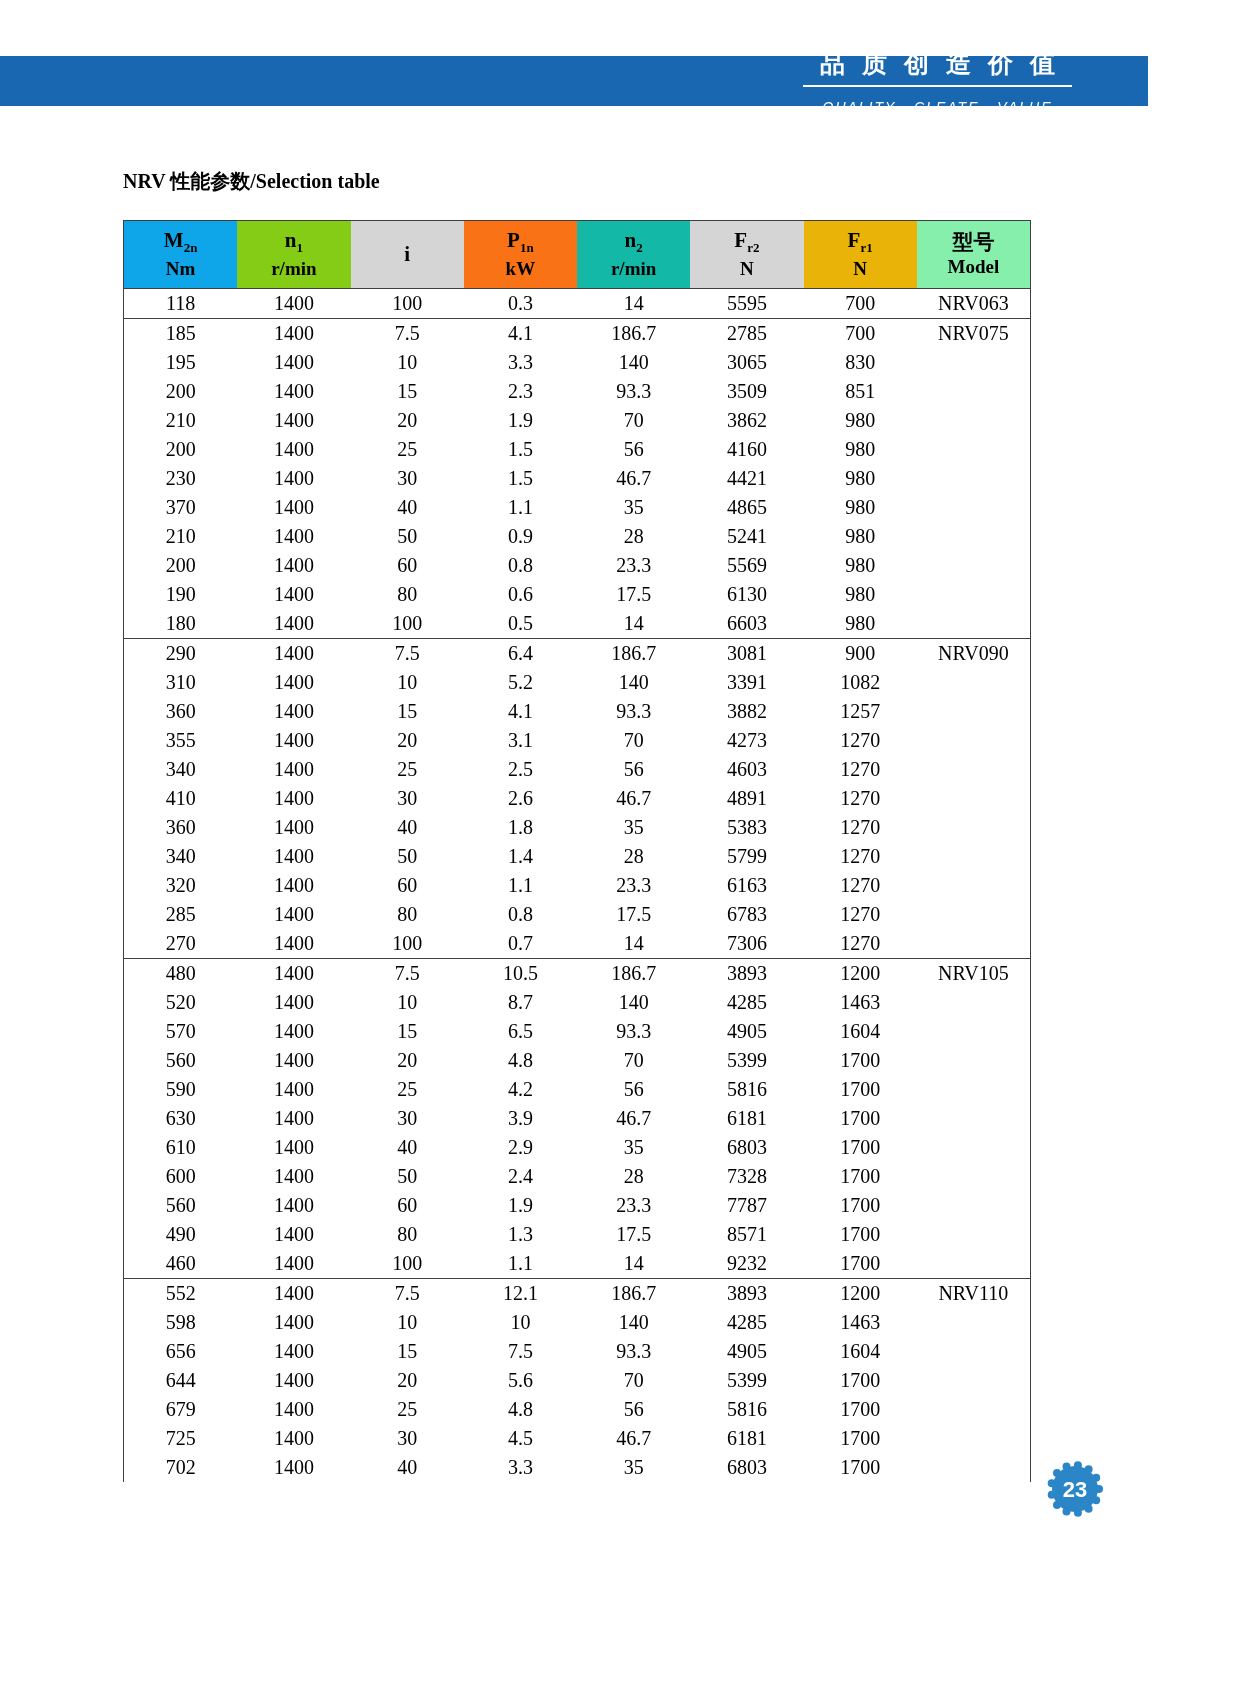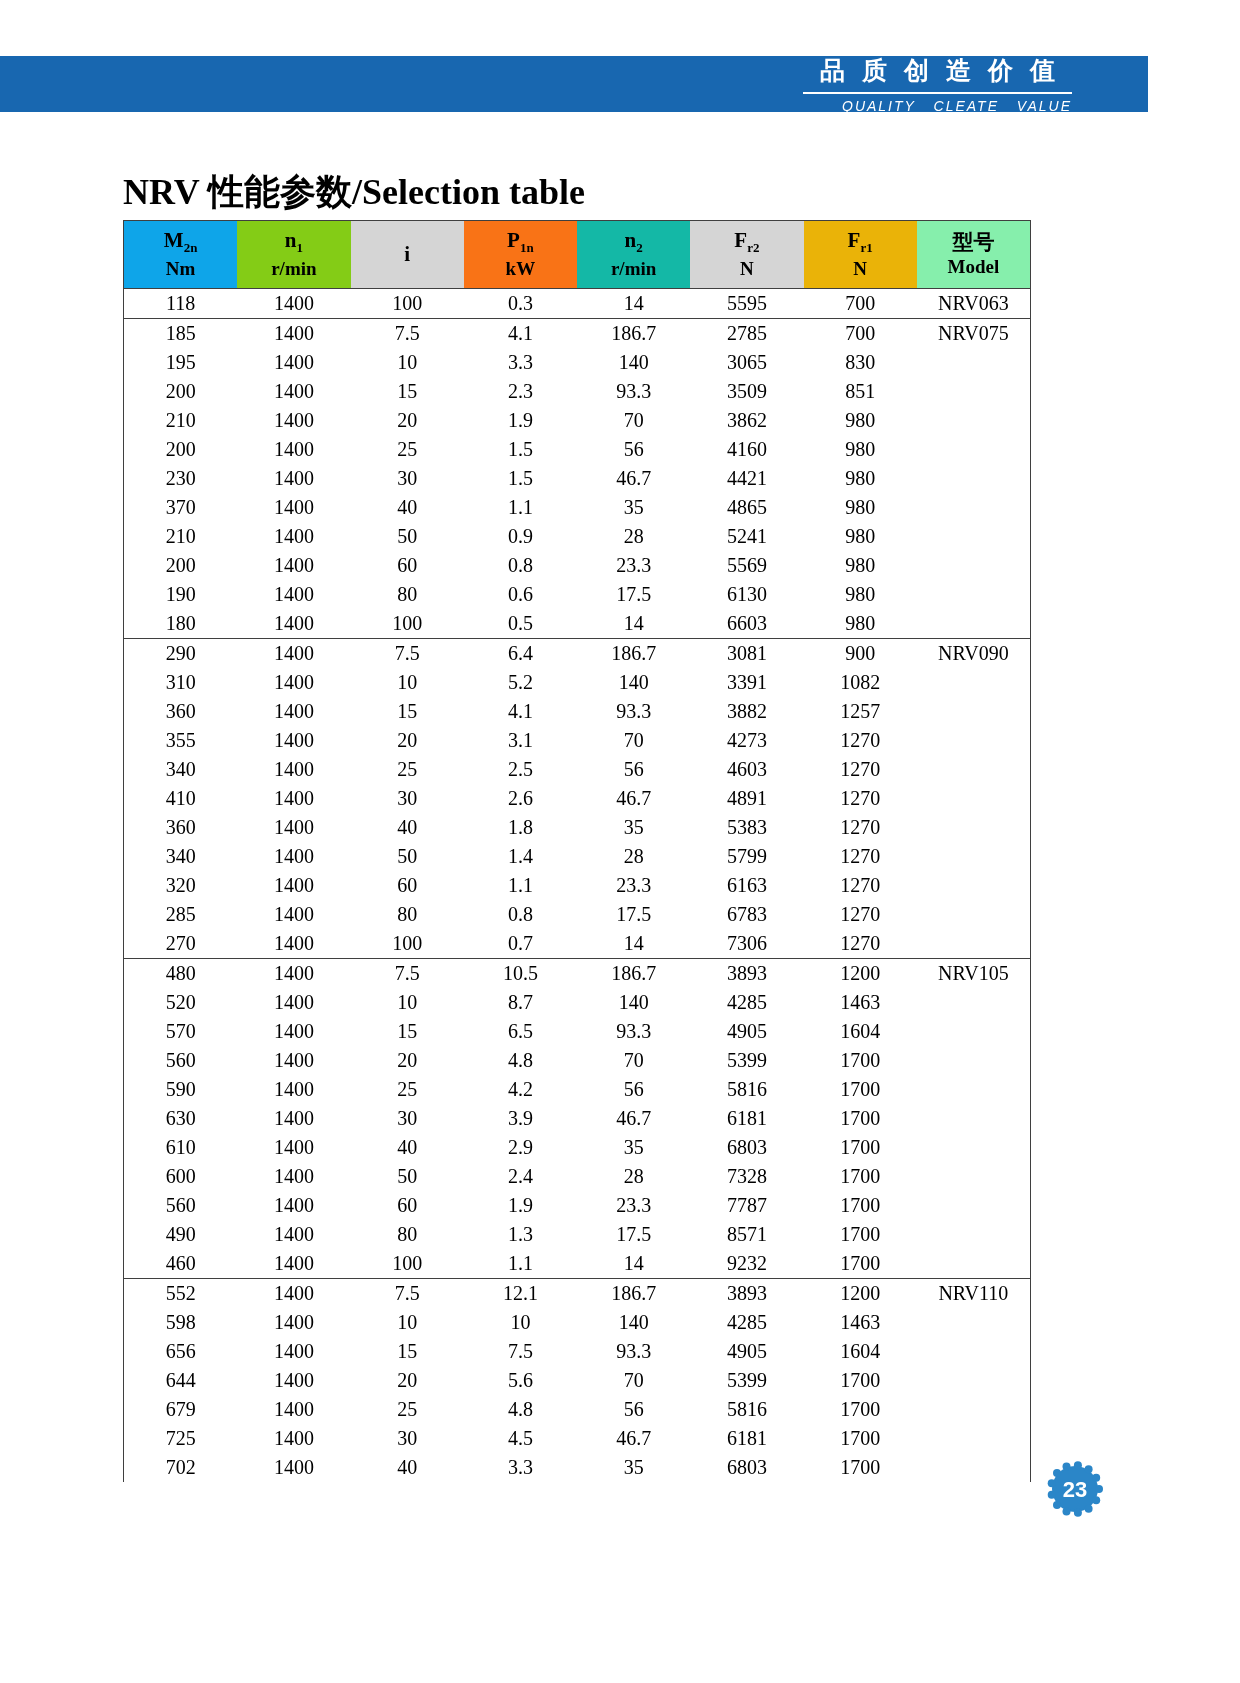--- a/index.html
+++ b/index.html
@@ -9,42 +9,42 @@
     background: #ffffff;
     position: relative;
     font-family: "Liberation Serif", "DejaVu Serif", serif;
     color: #000;
     overflow: hidden;
   }
 
   
   .top-bar {
     position: absolute; left: 0; top: 56px;
-    width: 1148px; height: 56px;
+    width: 1148px; height: 50px;
     background: #1867b0;
     display: flex; justify-content: flex-end; align-items: center;
   }
   .slogan { margin-right: 76px; text-align: center; color: #fff; }
   .slogan-cn {
     font-size: 25px; font-weight: bold;
     letter-spacing: 17px; white-space: nowrap;
     padding: 0 0 5px 17px;
     border-bottom: 2px solid #fff;
   }
   .slogan-en {
     font-family: "Liberation Sans", "DejaVu Sans", sans-serif;
     font-style: italic; font-size: 14px;
     letter-spacing: 2px; word-spacing: 12px;
-    padding-top: 4px; white-space: nowrap; text-align: right;
+    padding-top: 12px; white-space: nowrap;
   }
 
   
   .page-title {
     position: absolute; left: 123px; top: 168px;
-    margin: 0; font-size: 36px; font-weight: bold;
+    margin: 0; font-size: 20px; font-weight: bold;
     font-family: "Liberation Serif", "DejaVu Serif", serif;
   }
 
   
   .table-wrap {
     position: absolute; left: 123px; top: 220px;
     width: 908px;
     border: 1.5px solid #3f3f3f;
     border-bottom: none;
   }

